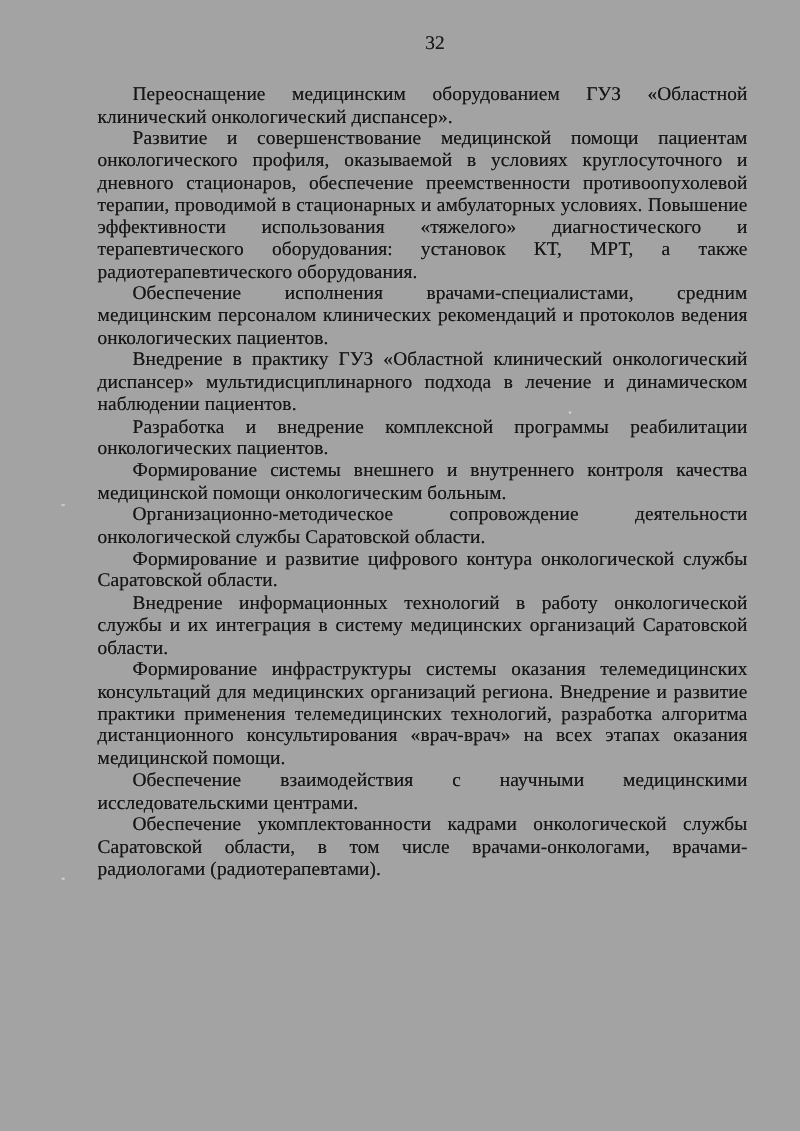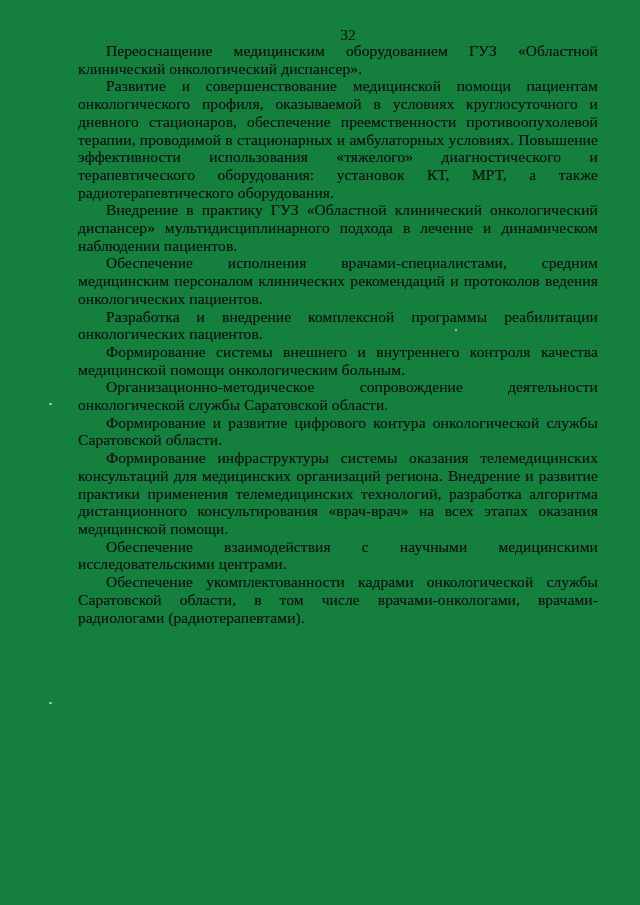--- a/index.html
+++ b/index.html
@@ -4,39 +4,39 @@
 <style>
   html, body {
     margin: 0;
     padding: 0;
     background: #ffffff;
   }
   .page {
     position: relative;
     width: 640px;
     height: 905px;
-    background: #15803d;
+    background: #a3a3a3;
     overflow: hidden;
     font-family: "Liberation Serif", "DejaVu Serif", serif;
     color: #161616;
   }
   .page-number {
     position: absolute;
     top: 26px;
     left: 78px;
     width: 540px;
     text-align: center;
     font-size: 15.5px;
     line-height: 17px;
     color: #1b1b1b;
     text-shadow: 0 0 0.4px rgba(0,0,0,0.55);
   }
   .content {
     position: absolute;
-    top: 42px;
+    top: 67px;
     left: 78px;
     width: 520px;
   }
   .para {
     margin: 0;
     padding: 0;
     text-indent: 28px;
     text-align: justify;
     font-size: 15.5px;
     line-height: 17.7px;
@@ -56,26 +56,27 @@
 </head>
 <body>
 
 <div class="page">
 
   <div class="page-number">32</div>
 
   <div class="content">
     <p class="para">Переоснащение медицинским оборудованием ГУЗ «Областной клинический онкологический диспансер».</p>
     <p class="para">Развитие и совершенствование медицинской помощи пациентам онкологического профиля, оказываемой в условиях круглосуточного и дневного стационаров, обеспечение преемственности противоопухолевой терапии, проводимой в стационарных и амбулаторных условиях. Повышение эффективности использования «тяжелого» диагностического и терапевтического оборудования: установок КТ, МРТ, а также радиотерапевтического оборудования.</p>
+    <p class="para">Обеспечение исполнения врачами-специалистами, средним медицинским персоналом клинических рекомендаций и протоколов ведения онкологических пациентов.</p>
     <p class="para">Внедрение в практику ГУЗ «Областной клинический онкологический диспансер» мультидисциплинарного подхода в лечение и динамическом наблюдении пациентов.</p>
-    <p class="para">Обеспечение исполнения врачами-специалистами, средним медицинским персоналом клинических рекомендаций и протоколов ведения онкологических пациентов.</p>
     <p class="para">Разработка и внедрение комплексной программы реабилитации онкологических пациентов.</p>
     <p class="para">Формирование системы внешнего и внутреннего контроля качества медицинской помощи онкологическим больным.</p>
     <p class="para">Организационно-методическое сопровождение деятельности онкологической службы Саратовской области.</p>
     <p class="para">Формирование и развитие цифрового контура онкологической службы Саратовской области.</p>
+    <p class="para">Внедрение информационных технологий в работу онкологической службы и их интеграция в систему медицинских организаций Саратовской области.</p>
     <p class="para">Формирование инфраструктуры системы оказания телемедицинских консультаций для медицинских организаций региона. Внедрение и развитие практики применения телемедицинских технологий, разработка алгоритма дистанционного консультирования «врач-врач» на всех этапах оказания медицинской помощи.</p>
     <p class="para">Обеспечение взаимодействия с научными медицинскими исследовательскими центрами.</p>
     <p class="para">Обеспечение укомплектованности кадрами онкологической службы Саратовской области, в том числе врачами-онкологами, врачами-радиологами (радиотерапевтами).</p>
   </div>
 
   <div class="artifact dot1"></div>
   <div class="artifact dot2"></div>
   <div class="artifact dot3"></div>
 
 </div>

